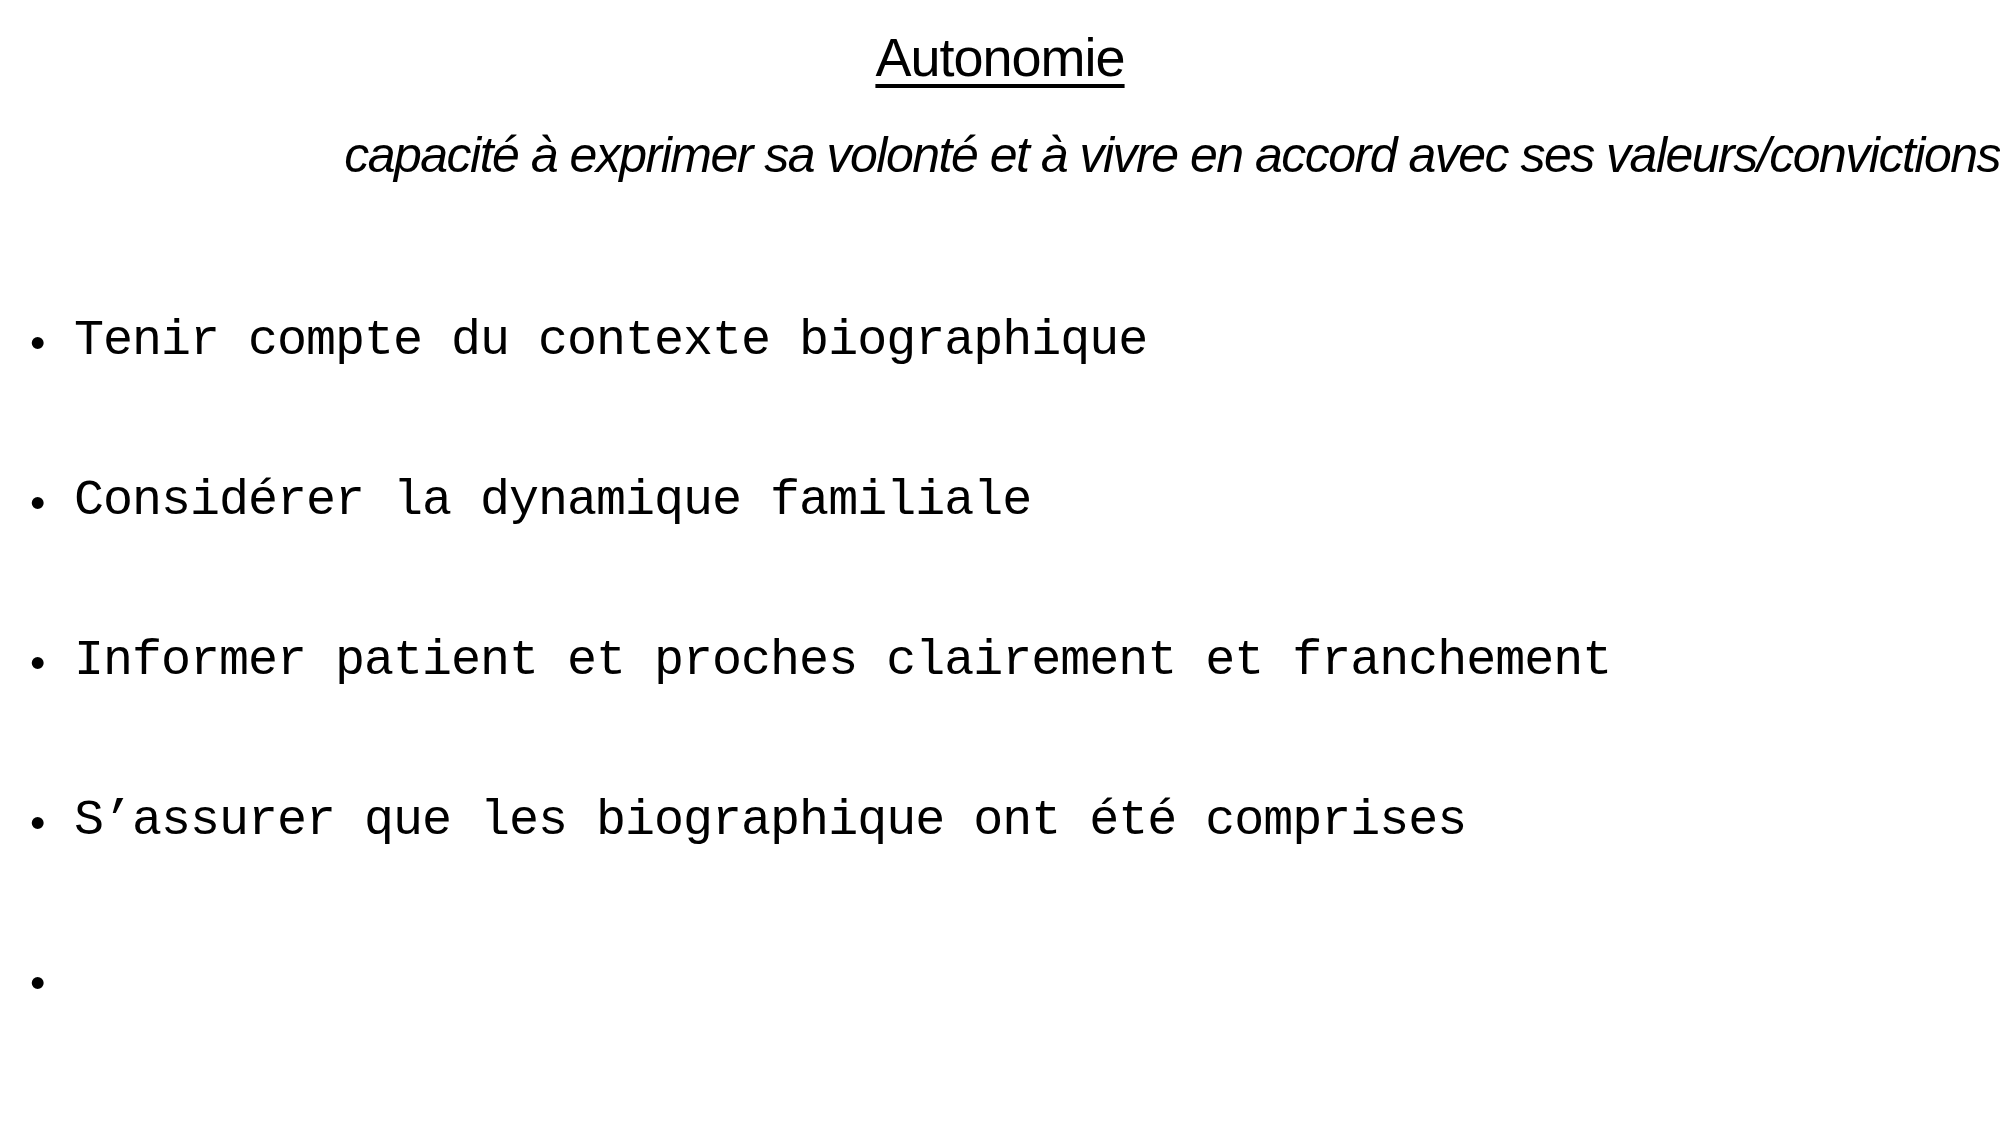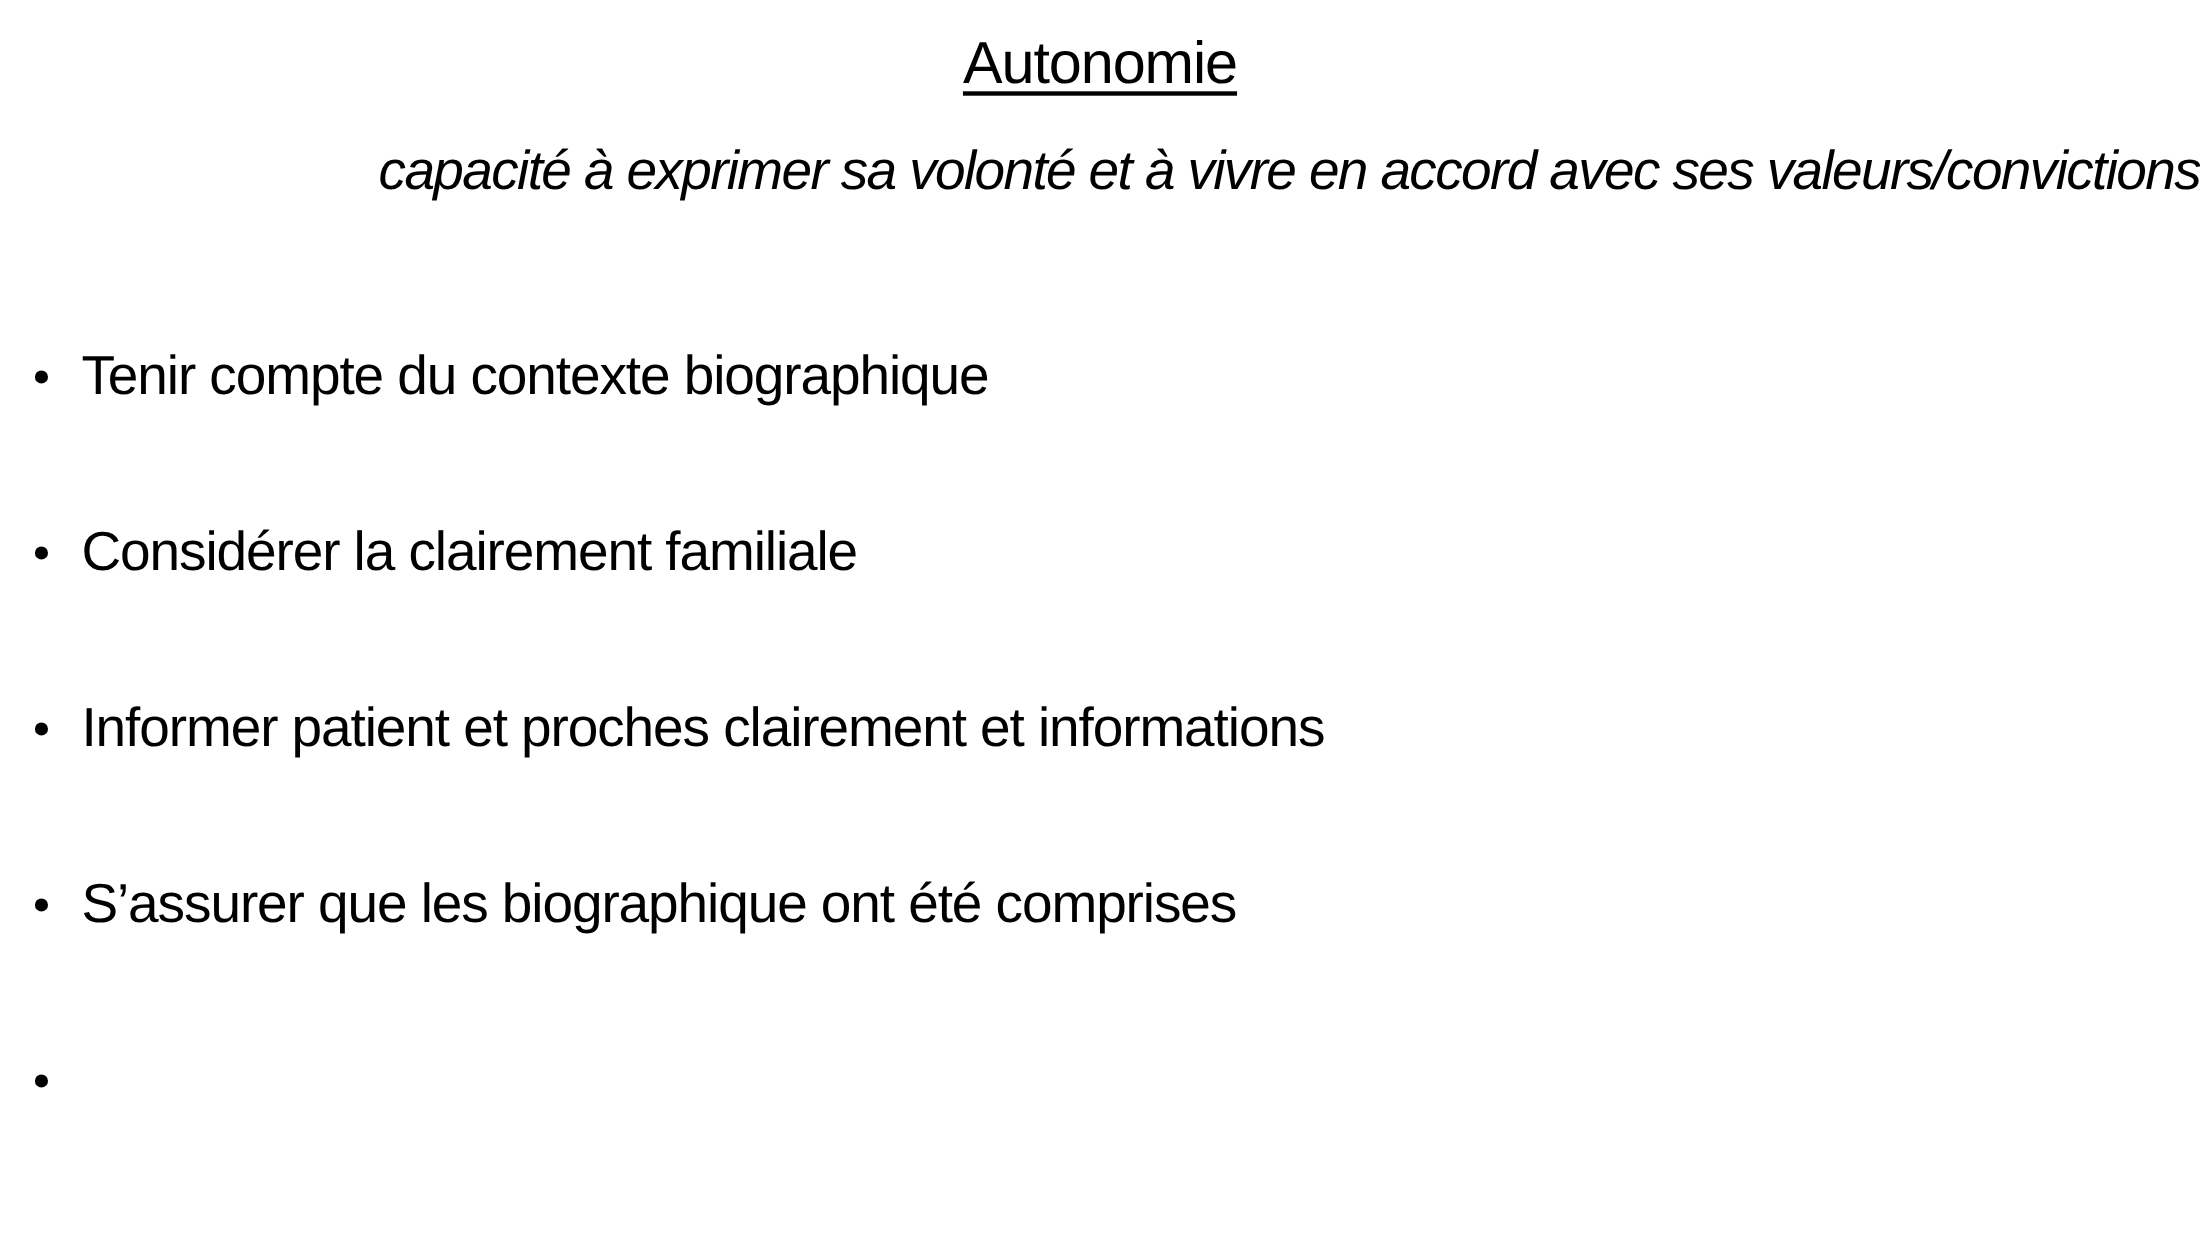--- a/index.html
+++ b/index.html
@@ -61,45 +61,46 @@
     white-space: nowrap;
   }
   .bullet-marker {
     width: 44px;
     flex: 0 0 44px;
     font-size: 44px;
     line-height: 62px;
   }
   .bullet-text {
     line-height: 58px;
+    font-family: Liberation Mono, monospace;
   }
 </style>
 </head>
 <body>
 
 <div class="slide">
 
   <h1 class="slide-title">
     <span>Autonomie</span>
   </h1>
 
   <div class="slide-subtitle">capacité à exprimer sa volonté et à vivre en accord avec ses valeurs/convictions</div>
 
   <ul class="bullet-list" id="bullet-list">
       <li class="bullet-item">
         <span class="bullet-marker">•</span>
         <span class="bullet-text">Tenir compte du contexte biographique</span>
       </li>
       <li class="bullet-item">
         <span class="bullet-marker">•</span>
-        <span class="bullet-text">Considérer la clairement familiale</span>
+        <span class="bullet-text">Considérer la dynamique familiale</span>
       </li>
       <li class="bullet-item">
         <span class="bullet-marker">•</span>
-        <span class="bullet-text">Informer patient et proches clairement et informations</span>
+        <span class="bullet-text">Informer patient et proches clairement et franchement</span>
       </li>
       <li class="bullet-item">
         <span class="bullet-marker">•</span>
         <span class="bullet-text">S’assurer que les biographique ont été comprises</span>
       </li>
       <li class="bullet-item">
         <span class="bullet-marker">•</span>
       </li>
     </ul>
 

